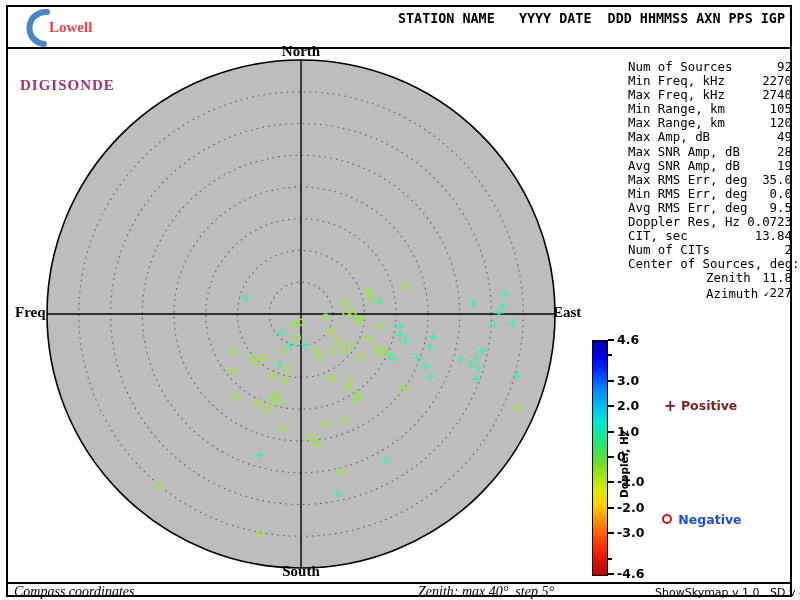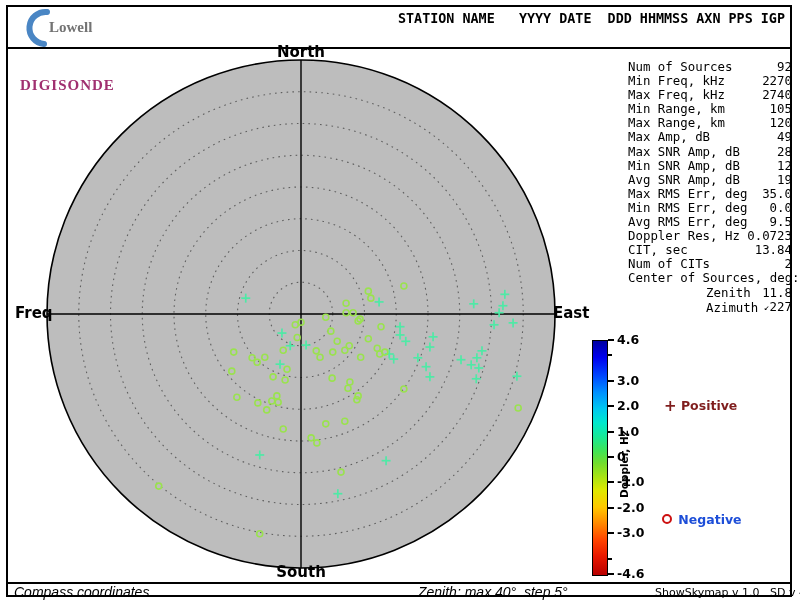--- a/index.html
+++ b/index.html
@@ -8,39 +8,39 @@
     font-family:"DejaVu Sans",sans-serif;color:#000;
   }
   .frame{position:absolute;left:6px;top:5px;width:786px;height:592px;
     border:2px solid #000;box-sizing:border-box;}
   .hline{position:absolute;left:6px;width:786px;height:0;border-top:2px solid #000;}
 
   
   .logo{position:absolute;left:13px;top:8px;width:230px;height:38px;}
   .logo svg{position:absolute;left:0;top:0;}
   .logo-lowell{position:absolute;left:36px;top:11px;font-family:"Liberation Serif",serif;
-    font-size:15px;font-weight:bold;color:#737373;}
+    font-size:15px;font-weight:bold;color:#ef4444;}
   .logo-digisonde{position:absolute;left:7px;top:25px;font-family:"Liberation Serif",serif;
     font-size:15px;font-weight:bold;letter-spacing:1px;color:#a03070;margin-top:44px;}
 
   
   .hdr{position:absolute;left:398px;top:9px;font-family:"DejaVu Sans Mono",monospace;
     font-size:13.4px;font-weight:bold;line-height:19px;white-space:pre;}
 
   
   .stats{position:absolute;left:584px;top:60px;width:208px;
     font-family:"DejaVu Sans Mono",monospace;font-size:12.4px;line-height:14.1px;}
   .stat-row{display:flex;justify-content:space-between;white-space:pre;}
   .stat-row .lab{flex:0 0 auto;margin-left:44px;}
   .stat-row .val{flex:0 0 auto;text-align:right;}
   .stat-row.indent .lab{padding-left:78px;}
   .az-arrow{font-size:9px;vertical-align:2px;}
 
   
-  .compass{position:absolute;font-size:15px;font-weight:bold;}
+  .compass{position:absolute;font-size:15px;font-weight:bold;font-family:Liberation Serif, serif;}
   .compass.n{left:271px;top:43px;width:60px;text-align:center;}
   .compass.s{left:271px;top:563px;width:60px;text-align:center;}
   .compass.w{left:15px;top:304px;}
   .compass.e{left:553px;top:304px;}
 
   
   #plot{position:absolute;left:0;top:0;}
 
   
   .cbar{position:absolute;left:592px;top:340px;width:16px;height:236px;
@@ -57,21 +57,21 @@
 
   
   .leg{position:absolute;font-size:12.5px;font-weight:bold;white-space:pre;}
   .leg.pos{left:664px;top:397px;}
   .leg.neg{left:662px;top:512px;}
   .plus-glyph{font-size:15px;font-weight:bold;vertical-align:-1px;}
   .ring-glyph{display:inline-block;width:6px;height:6px;border-radius:50%;
     border:2px solid #c11;margin-right:2px;vertical-align:0px;}
 
   
-  .foot{position:absolute;top:584px;font-family:Liberation Sans, sans-serif;
+  .foot{position:absolute;top:584px;font-family:Liberation Serif, serif;
     font-size:14px;font-style:italic;white-space:pre;}
   .foot.l{left:14px;}
   .foot.c{left:418px;}
   .foot.r{left:655px;top:586px;font-family:"DejaVu Sans",sans-serif;
     font-size:11px;font-style:normal;white-space:pre;}
 </style>
 </head>
 <body>
 
 <div class="frame"></div>
@@ -289,21 +289,20 @@
 <div class="compass e">East</div>
 
 <div class="stats" id="stats">
     <div class="stat-row"><span class="lab">Num of Sources</span><span class="val">92</span></div>
     <div class="stat-row"><span class="lab">Min Freq, kHz</span><span class="val">2270</span></div>
     <div class="stat-row"><span class="lab">Max Freq, kHz</span><span class="val">2740</span></div>
     <div class="stat-row"><span class="lab">Min Range, km</span><span class="val">105</span></div>
     <div class="stat-row"><span class="lab">Max Range, km</span><span class="val">120</span></div>
     <div class="stat-row"><span class="lab">Max Amp, dB</span><span class="val">49</span></div>
     <div class="stat-row"><span class="lab">Max SNR Amp, dB</span><span class="val">28</span></div>
-    <div class="stat-row"><span class="lab">Min SNR Amp, dB</span><span class="val">12</span></div>
     <div class="stat-row"><span class="lab">Avg SNR Amp, dB</span><span class="val">19</span></div>
     <div class="stat-row"><span class="lab">Max RMS Err, deg</span><span class="val">35.0</span></div>
     <div class="stat-row"><span class="lab">Min RMS Err, deg</span><span class="val">0.0</span></div>
     <div class="stat-row"><span class="lab">Avg RMS Err, deg</span><span class="val">9.5</span></div>
     <div class="stat-row"><span class="lab">Doppler Res, Hz</span><span class="val">0.0723</span></div>
     <div class="stat-row"><span class="lab">CIT, sec</span><span class="val">13.84</span></div>
     <div class="stat-row"><span class="lab">Num of CITs</span><span class="val">2</span></div>
     <div class="stat-row"><span class="lab">Center of Sources, deg:</span><span class="val"></span></div>
     <div class="stat-row indent"><span class="lab">Zenith</span><span class="val">11.8</span></div>
     <div class="stat-row indent"><span class="lab">Azimuth<span class="az-arrow"> ↙</span></span><span class="val">227</span></div>

